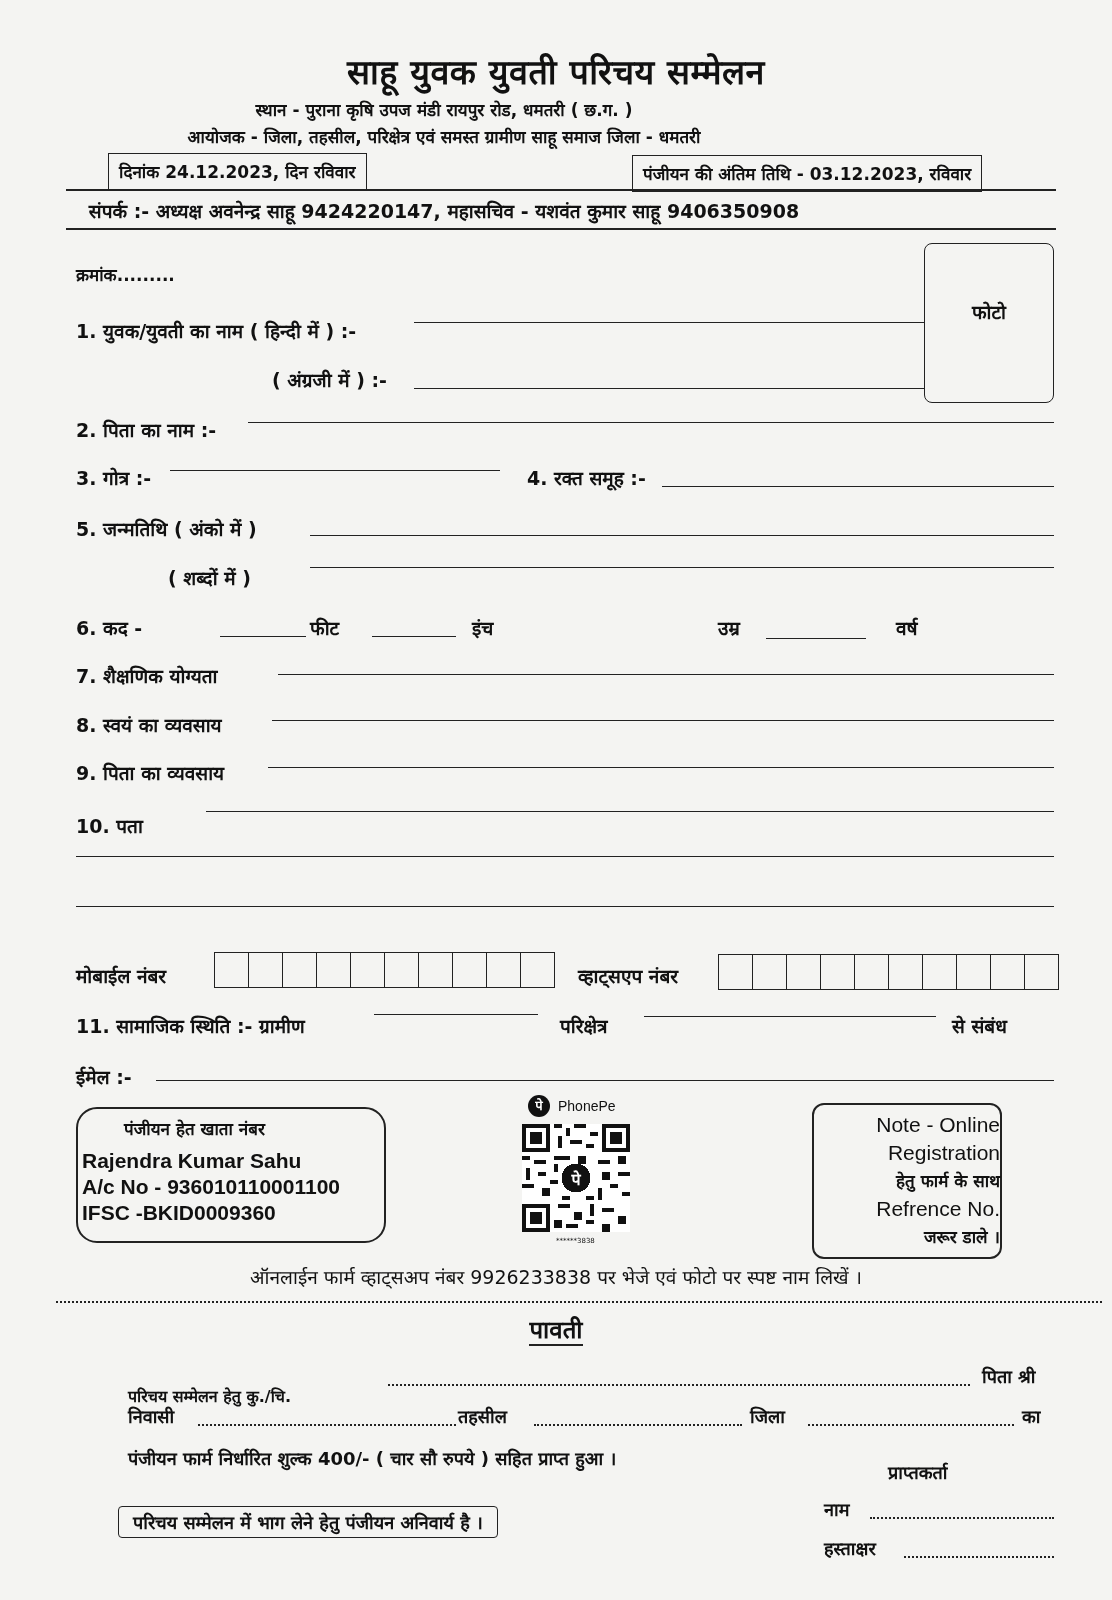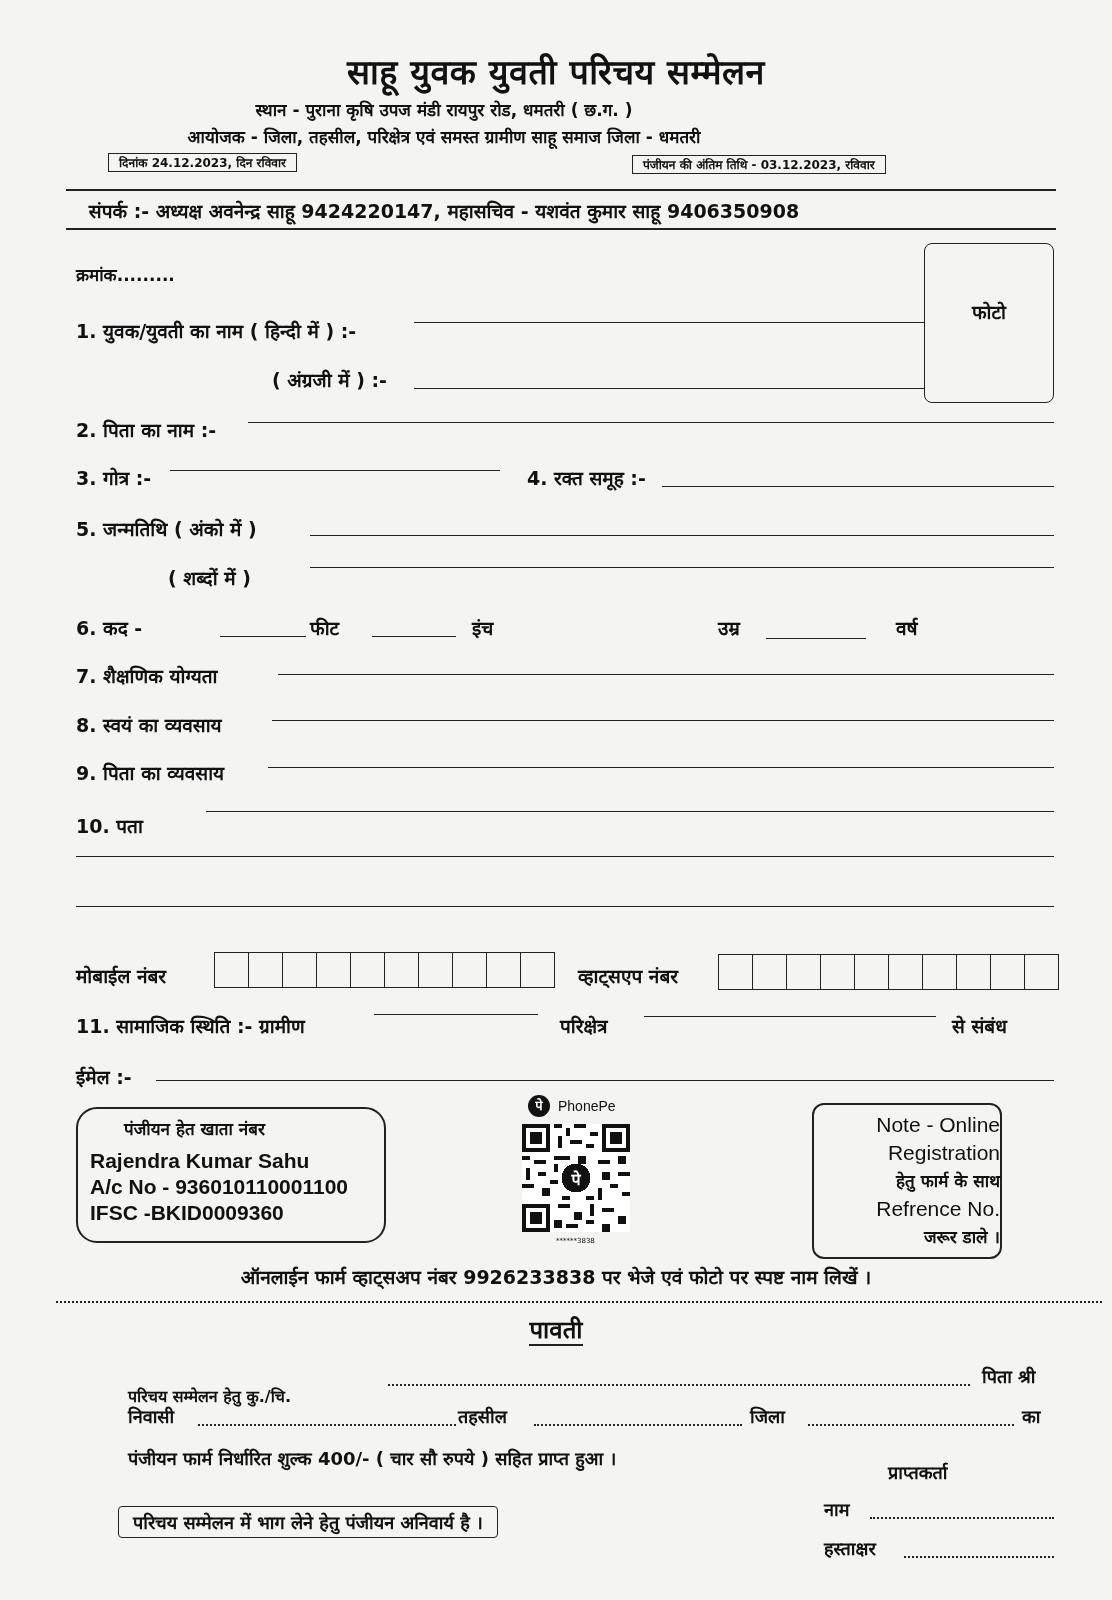--- a/index.html
+++ b/index.html
@@ -5,30 +5,30 @@
   html, body { margin:0; padding:0; }
   body {
     width:1112px; height:1600px; position:relative; overflow:hidden;
     background:#f4f4f2; color:#111;
     font-family:"DejaVu Sans", sans-serif;
   }
   .abs { position:absolute; white-space:nowrap; }
   .line { position:absolute; border-top:1.6px solid #222; height:0; }
   .title { left:0; width:1112px; text-align:center; top:48px; font-size:34px; font-weight:bold; letter-spacing:0.5px; }
   .sub { left:0; width:888px; text-align:center; font-size:17px; font-weight:bold; }
-  .boxed { position:absolute; border:1.8px solid #222; padding:0 10px; font-size:12px; font-weight:bold; white-space:nowrap; }
+  .boxed { position:absolute; border:1.8px solid #222; padding:6px 10px; font-size:17px; font-weight:bold; white-space:nowrap; }
   .label { position:absolute; font-size:19px; font-weight:bold; white-space:nowrap; }
   .photo { position:absolute; left:924px; top:243px; width:128px; height:158px; border:1.8px solid #222; border-radius:8px; text-align:center; }
   .photo span { display:block; margin-top:55px; font-size:19px; font-weight:bold;text-align:center; }
   .cells { position:absolute; display:flex; border:1.6px solid #222; height:34px; }
   .cells div { width:33px; border-right:1.3px solid #222; height:34px; }
   .cells div:last-child { border-right:none; }
   .bank { position:absolute; left:76px; top:1107px; width:306px; height:132px; border:2.5px solid #222; border-radius:21px; }
   .bank .h { position:absolute; left:46px; top:8px; font-size:17px; font-weight:bold; }
-  .bank .r { position:absolute; left:12px; font-family:"Liberation Sans", sans-serif; font-size:21px; font-weight:bold;text-align:center; }
+  .bank .r { position:absolute; left:4px; font-family:"Liberation Sans", sans-serif; font-size:21px; font-weight:bold;text-align:center; }
   .note { position:absolute; left:812px; top:1103px; width:186px; height:152px; border:2.2px solid #222; border-radius:12px; text-align:right; }
   .note div { font-size:21px; line-height:28px; font-family:"Liberation Sans", sans-serif; }
   .note .hi { font-size:17px; font-weight:bold; font-family:"DejaVu Sans", sans-serif; }
   .dots { position:absolute; border-top:2px dotted #222; height:0; }
   .receipt-title { position:absolute; left:0; width:1112px; text-align:center; top:1312px; font-size:24px; font-weight:bold; }
   .receipt-title span { border-bottom:2px solid #222; }
   .qr { position:absolute; left:522px; top:1124px; width:108px; height:108px; }
 </style>
 </head>
 <body>
@@ -191,21 +191,21 @@
 <div class="abs" style="left:556px;top:1237px;font-size:7px">******3838</div>
 
 <div class="note">
   <div style="margin-top:6px">Note - Online</div>
   <div>Registration</div>
   <div class="hi">हेतु फार्म के साथ</div>
   <div>Refrence No.</div>
   <div class="hi">जरूर डाले ।</div>
 </div>
 
-<div class="abs" style="left:0;width:1112px;text-align:center;top:1264px;font-size:19px;font-weight:bold">ऑनलाईन फार्म व्हाट्सअप नंबर 9926233838 पर भेजे एवं फोटो पर स्पष्ट नाम लिखें ।</div>
+<div class="abs" style="left:0;width:1112px;text-align:center;top:1264px;font-size:19px;font-weight:normal">ऑनलाईन फार्म व्हाट्सअप नंबर 9926233838 पर भेजे एवं फोटो पर स्पष्ट नाम लिखें ।</div>
 <div class="dots" style="left:56px;top:1301px;width:1046px"></div>
 
 <div class="receipt-title"><span>पावती</span></div>
 
 <div class="label" style="left:128px;top:1385px;font-size:16px">परिचय सम्मेलन हेतु कु./चि.</div>
 <div class="dots" style="left:388px;top:1384px;width:582px"></div>
 <div class="label" style="left:982px;top:1364px;font-size:18px">पिता श्री</div>
 
 <div class="label" style="left:128px;top:1404px;font-size:18px">निवासी</div>
 <div class="dots" style="left:198px;top:1424px;width:258px"></div>

